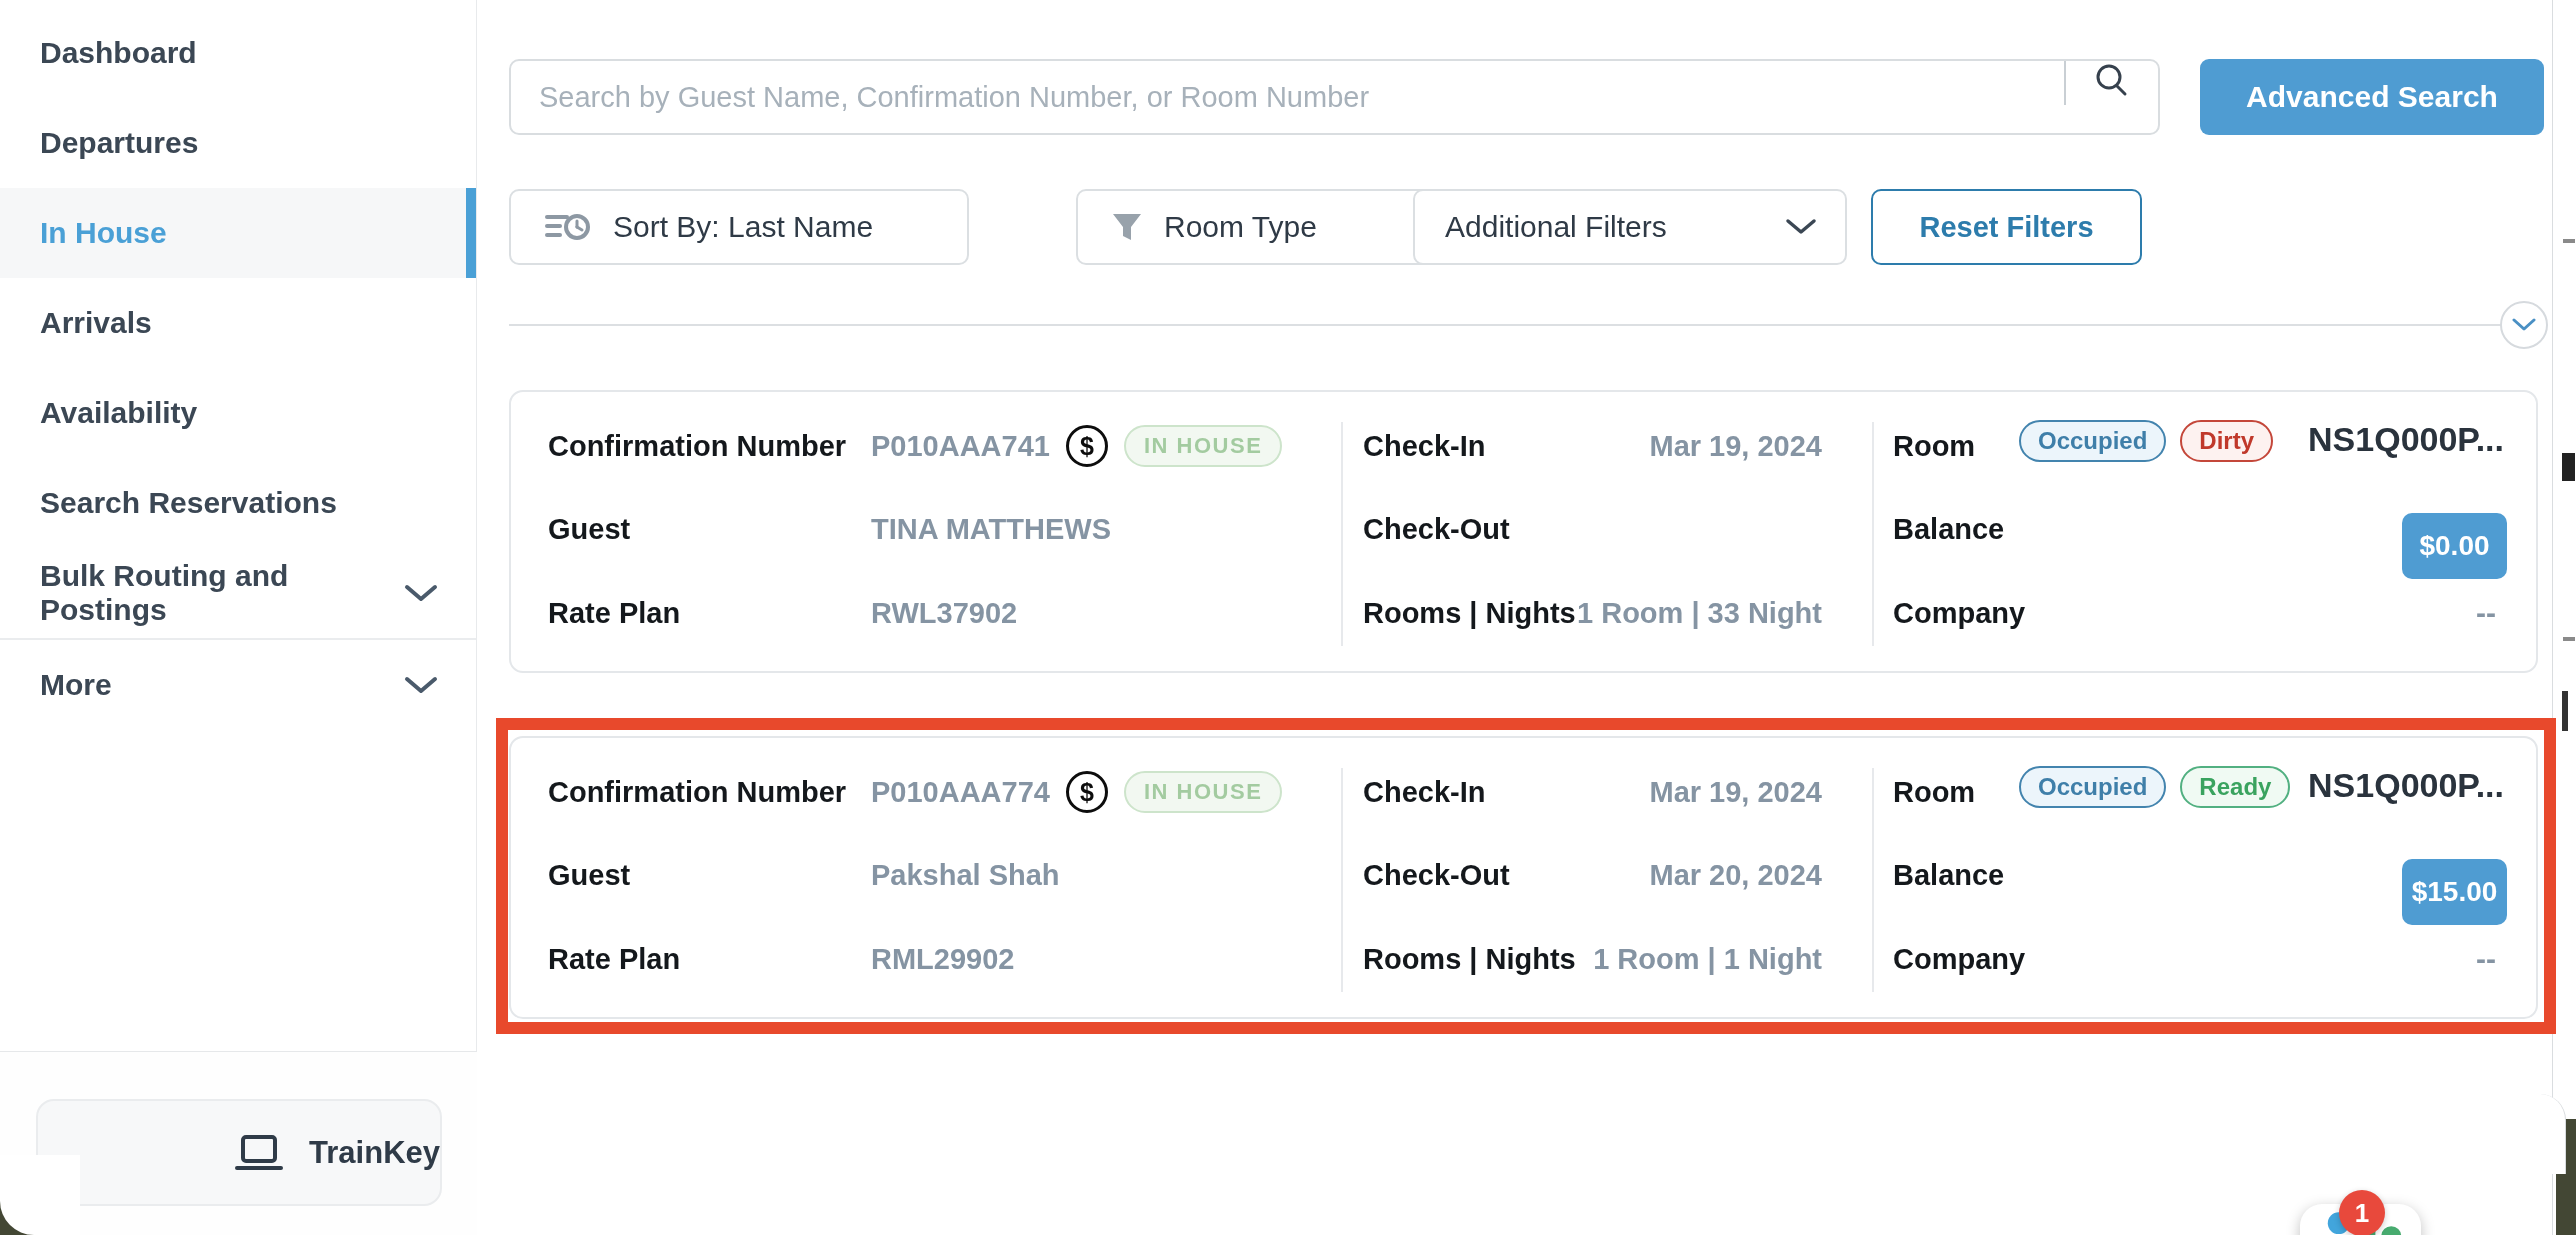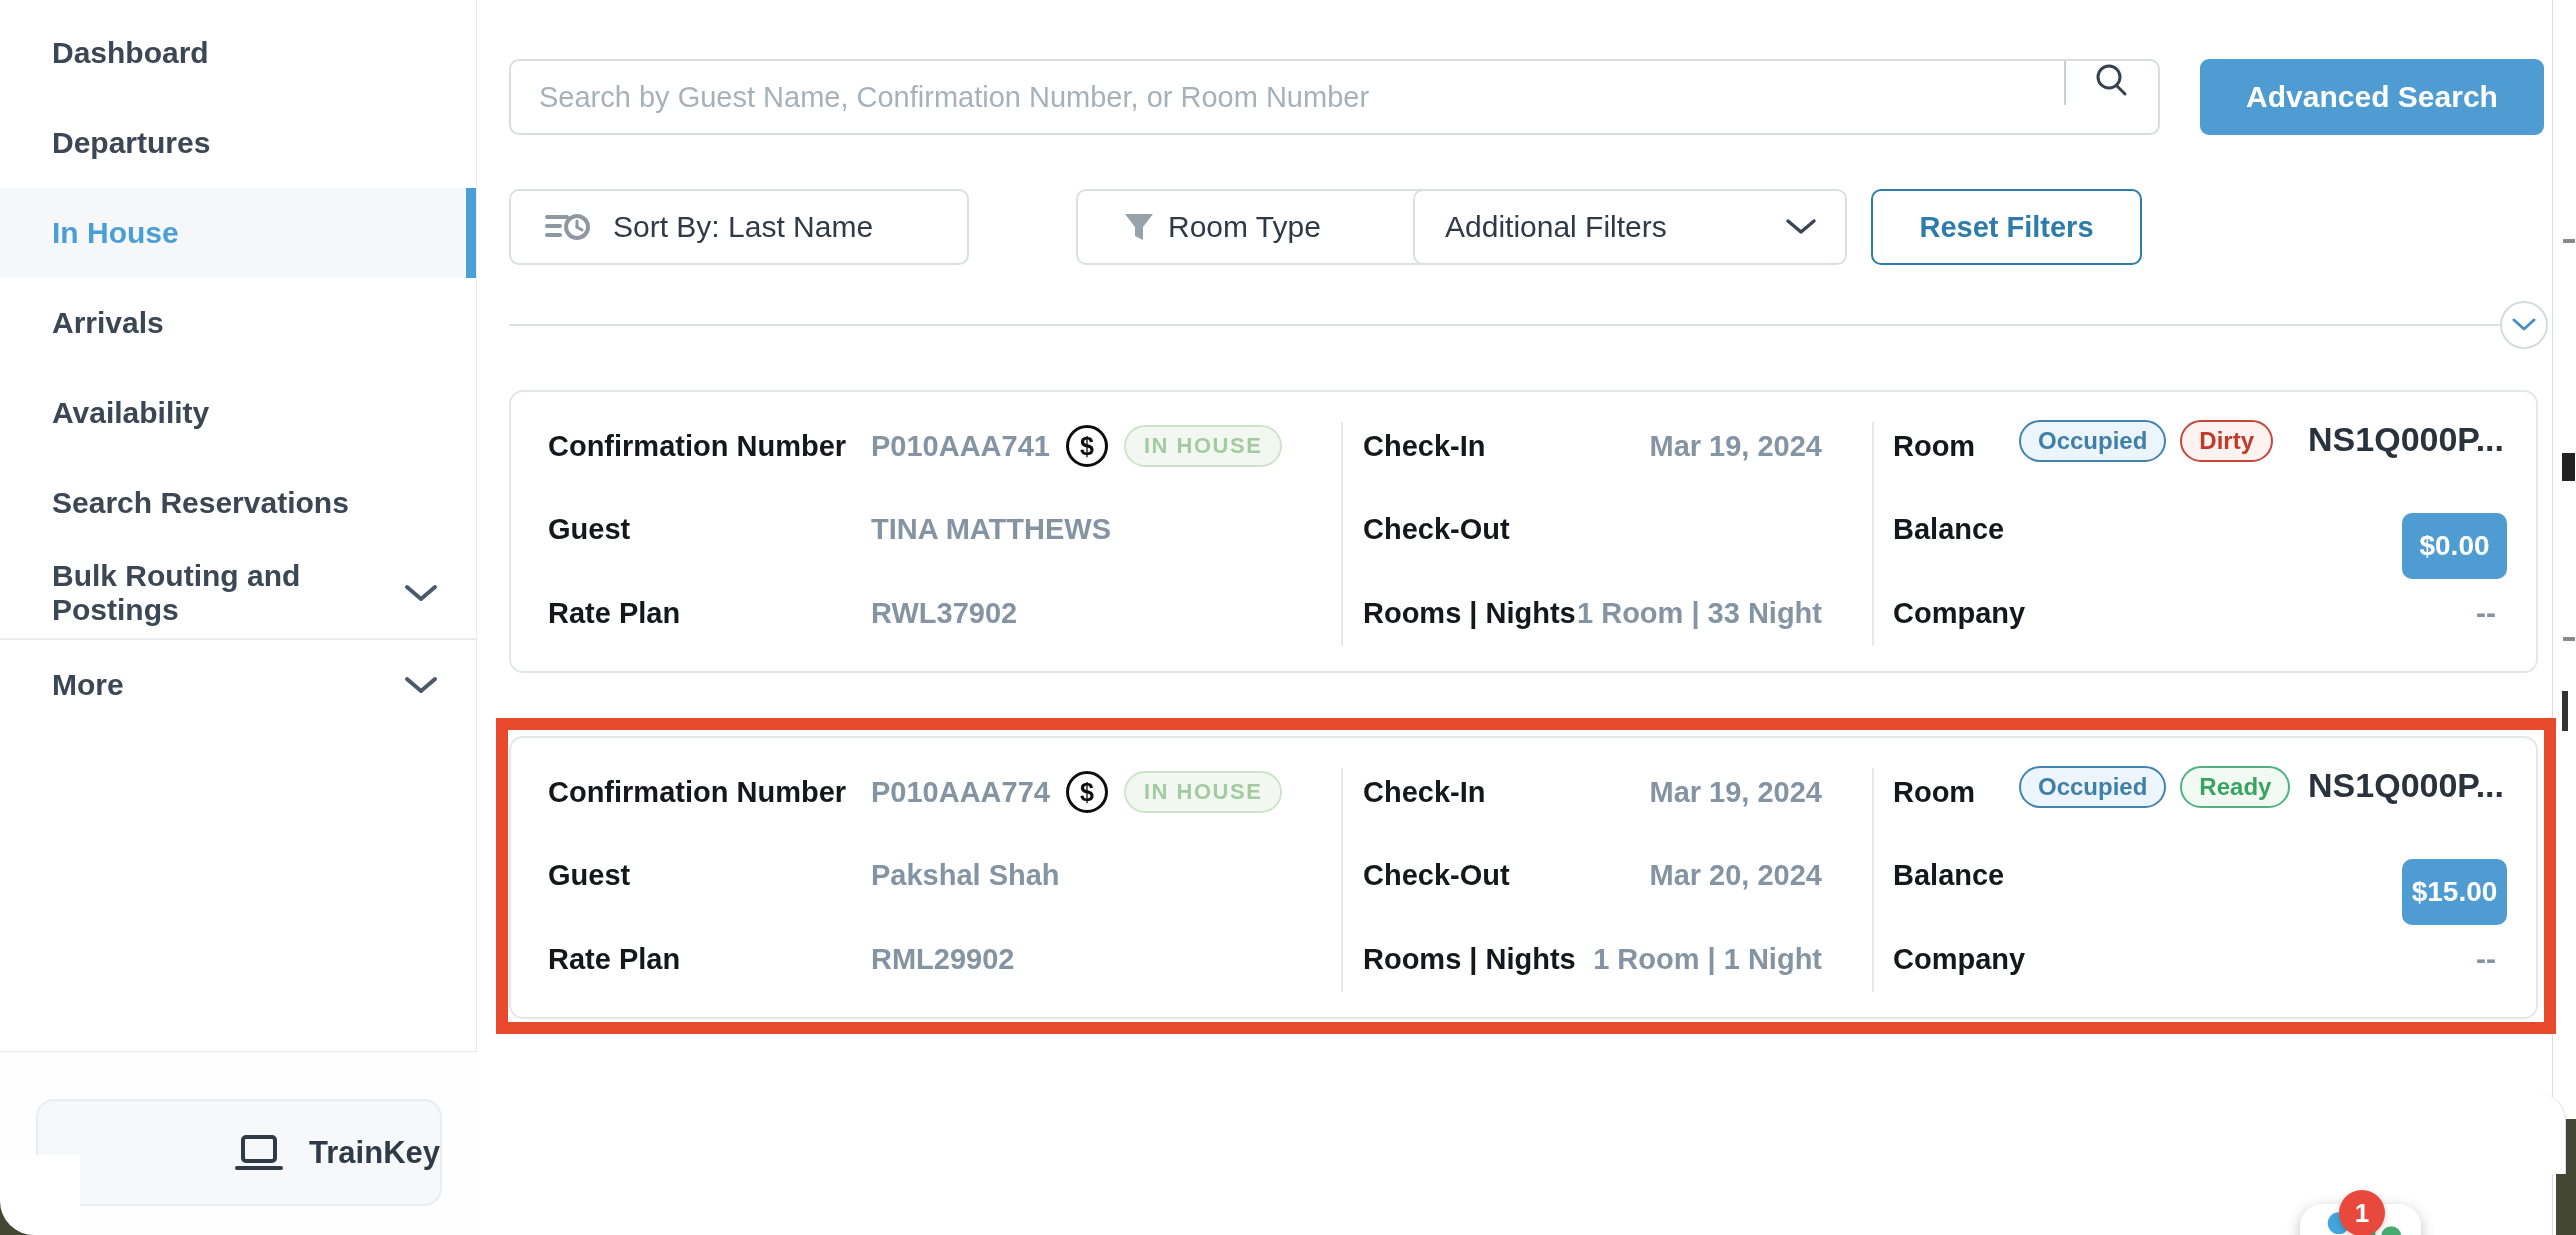--- a/index.html
+++ b/index.html
@@ -10,21 +10,21 @@
   
   .top-hairline { position:absolute; left:0; top:8px; width:2576px; height:1px; background:#ececec; }
   .sliver-tl { position:absolute; left:3px; top:0; width:32px; height:6px; background:#2e2e2e; border-radius:0 0 3px 3px; }
   .sliver-tr { position:absolute; left:2560px; top:3px; width:14px; height:26px; background:#1e1e1e; border-radius:2px; }
 
   
   .sidebar { position:absolute; left:0; top:0; width:477px; height:1235px;
              background:#ffffff; border-right:1px solid #e8eaec; }
   .nav { position:absolute; left:0; top:8px; width:100%; }
   .nav-item { position:relative; height:90px; display:flex; align-items:center;
-              padding-left:52px; padding-right:28px; font-size:30px; font-weight:600;
+              padding-left:40px; padding-right:28px; font-size:30px; font-weight:600;
               color:#3b4754; cursor:pointer; }
   .nav-item.active { background:#f6f7f8; color:#4aa0d6; }
   .nav-item.active::after { content:""; position:absolute; right:0; top:0; width:10px; height:100%; background:#4aa0d6; }
   .nav-chevron { margin-left:auto; margin-right:10px; display:flex; }
   .nav-divider { height:2px; background:#eaecee; margin:0; }
   .sidebar-footer { position:absolute; left:0; bottom:0; width:477px; height:184px;
                     border-top:1px solid #e6e8ea; background:#fefefe; }
   .trainkey-btn { position:absolute; left:36px; top:47px; width:406px; height:107px;
                   background:#f7f8f9; border:2px solid #eaecee; border-radius:18px;
                   display:flex; align-items:center; justify-content:flex-end; gap:26px;
@@ -46,21 +46,21 @@
   .adv-search-btn { position:absolute; left:1723px; top:59px; width:344px; height:76px;
                     background:#4f9cd2; border:none; border-radius:9px; color:#ffffff;
                     font-size:30px; font-weight:600; cursor:pointer;
                     font-family:"Liberation Sans","DejaVu Sans",sans-serif; }
 
   
   .filter-btn { position:absolute; top:189px; height:76px; background:#ffffff;
                 border:2px solid #dbdfe2; border-radius:10px; display:flex;
                 align-items:center; font-size:30px; color:#2f3a46; cursor:pointer; }
   .filter-sort { left:32px; width:460px; padding-left:34px; gap:22px; }
-  .filter-roomtype { left:599px; width:360px; padding-left:44px; gap:12px; }
+  .filter-roomtype { left:599px; width:360px; padding-left:32px; gap:20px; }
   .filter-additional { left:936px; width:434px; padding-left:30px; }
   .filter-additional .nav-chevron { margin-right:28px; }
   .reset-filters-btn { position:absolute; left:1394px; top:189px; width:271px; height:76px;
                        background:#ffffff; border:2px solid #2d7cac; border-radius:10px;
                        color:#2d7cac; font-size:29px; font-weight:600; cursor:pointer;
                        font-family:"Liberation Sans","DejaVu Sans",sans-serif; }
 
   
   .section-divider { position:absolute; left:32px; top:324px; width:1993px; height:2px; background:#dcdfe2; }
   .collapse-circle { position:absolute; left:2023px; top:301px; width:48px; height:48px;

